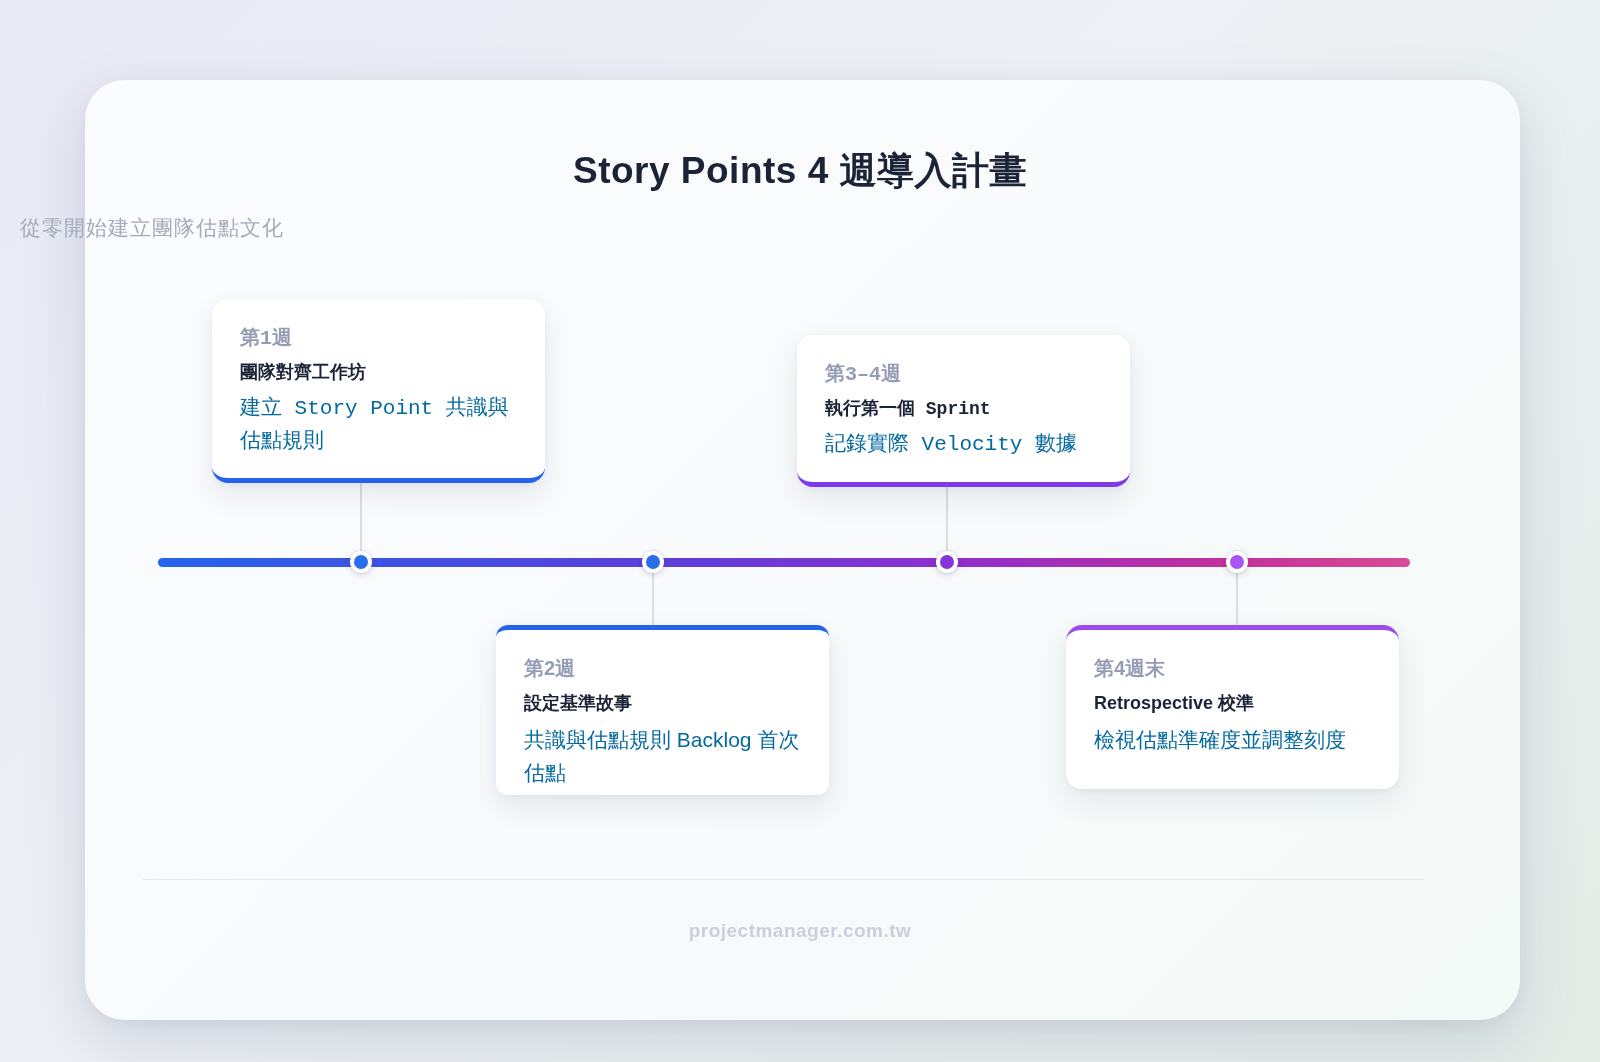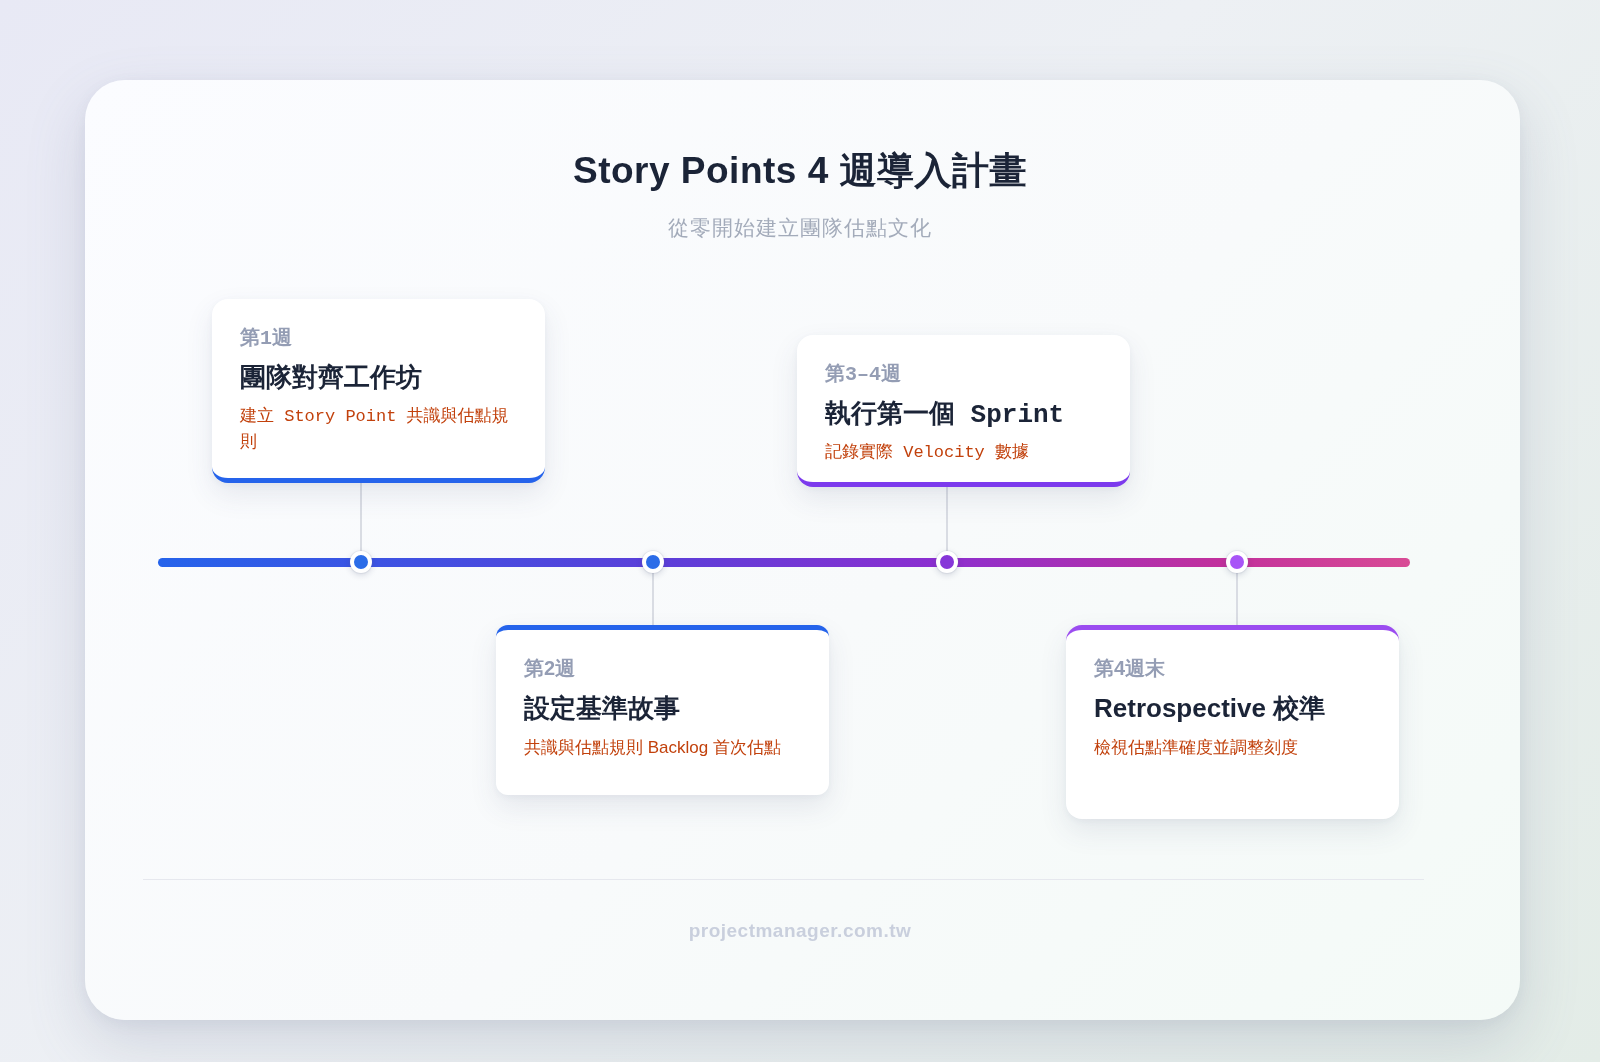--- a/index.html
+++ b/index.html
@@ -23,24 +23,25 @@
     left: 0; top: 146px; width: 100%;
     text-align: center;
     font-size: 37px;
     font-weight: 700;
     letter-spacing: 0.5px;
     color: #1b2437;
   }
   .page-subtitle {
     position: absolute;
     left: 0; top: 214px; width: 100%;
-    text-align: center;
+    text-align: left;
     font-size: 21px;
     color: #a3abba;
     letter-spacing: 1px;
+    padding-left: 20px;
   }
   .timeline-bar {
     position: absolute;
     left: 158px; top: 558px;
     width: 1252px; height: 9px;
     border-radius: 5px;
     
     background: #7c3aed;
   }
   .connector {
@@ -67,29 +68,29 @@
   }
   .card.above { border-bottom: 5px solid #2563eb; font-family: Liberation Mono, monospace; }
   .card.below { border-top: 5px solid #2563eb; }
   .card .week {
     font-size: 20px;
     font-weight: 700;
     color: #949db4;
     margin-bottom: 9px;
   }
   .card .card-title {
-    font-size: 26px;
+    font-size: 18px;
     font-weight: 700;
     color: #1b2437;
     margin-bottom: 9px;
   }
   .card .card-desc {
-    font-size: 17px;
+    font-size: 21px;
     line-height: 1.55;
-    color: #c2410c;
+    color: #0369a1;
   }
   .footer-divider {
     position: absolute;
     left: 143px; top: 879px;
     width: 1281px; height: 1px;
     background: #e6e8ee;
   }
   .footer-site {
     position: absolute;
     left: 0; top: 920px; width: 100%;
@@ -131,20 +132,20 @@
   <div class="card-title">設定基準故事</div>
   <div class="card-desc">共識與估點規則 Backlog 首次估點</div>
 </div>
 
 <div class="card above" style="left: 797px; top: 335px; height: 152px; border-bottom-color: rgb(124, 58, 237);">
   <div class="week">第3–4週</div>
   <div class="card-title">執行第一個 Sprint</div>
   <div class="card-desc">記錄實際 Velocity 數據</div>
 </div>
 
-<div class="card below" style="left: 1066px; top: 625px; height: 194px; border-top-color: rgb(155, 76, 240);">
+<div class="card below" style="left: 1066px; top: 625px; height: 164px; border-top-color: rgb(155, 76, 240);">
   <div class="week">第4週末</div>
   <div class="card-title">Retrospective 校準</div>
   <div class="card-desc">檢視估點準確度並調整刻度</div>
 </div>
 
 <div class="footer-divider"></div>
 <div class="footer-site">projectmanager.com.tw</div>
 
 </body></html>

